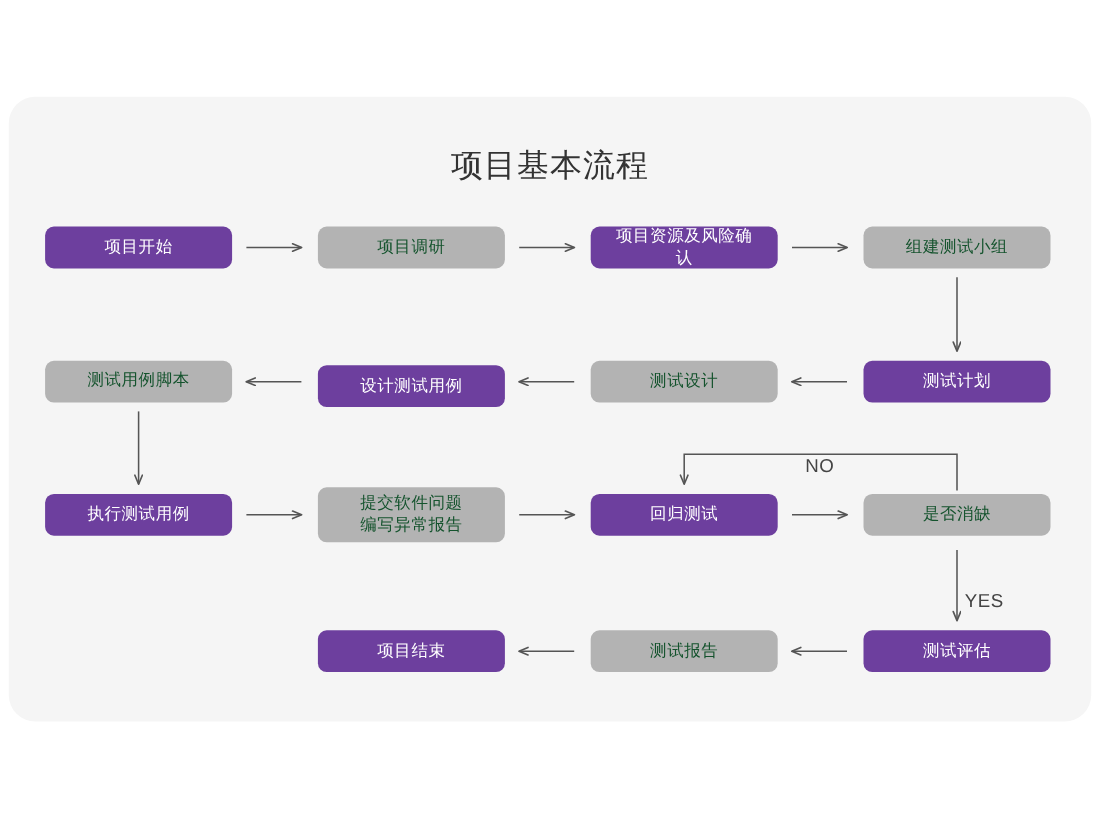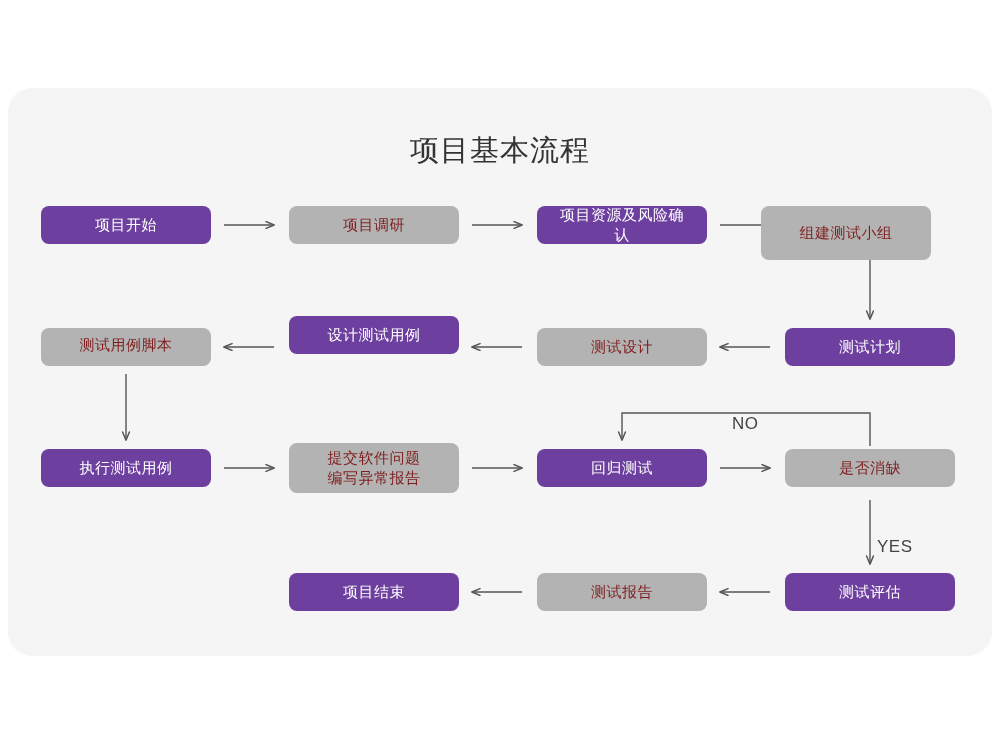--- a/index.html
+++ b/index.html
@@ -52,21 +52,21 @@
     box-sizing: border-box;
     padding: 0 20px;
     letter-spacing: 0.5px;
   }
   .node.purple {
     background: #6d3f9e;
     color: #ffffff;
   }
   .node.gray {
     background: #b3b3b3;
-    color: #7f1d1d;
+    color: #14532d;
   }
   .node .lbl {
     white-space: pre-line;
   }
   #connectors {
     position: absolute;
     left: 0;
     top: 0;
     width: 1000px;
     height: 750px;
@@ -154,27 +154,27 @@
 
   <div class="node purple" style="left: 41px; top: 206px; width: 170px; height: 38px;">
     <span class="lbl">项目开始</span>
   </div>
   <div class="node gray" style="left: 289px; top: 206px; width: 170px; height: 38px;">
     <span class="lbl">项目调研</span>
   </div>
   <div class="node purple" style="left: 537px; top: 206px; width: 170px; height: 38px;">
     <span class="lbl">项目资源及风险确认</span>
   </div>
-  <div class="node gray" style="left: 761px; top: 206px; width: 170px; height: 54px;">
+  <div class="node gray" style="left: 785px; top: 206px; width: 170px; height: 38px;">
     <span class="lbl">组建测试小组</span>
   </div>
   <div class="node gray" style="left: 41px; top: 328px; width: 170px; height: 38px; font-family: Liberation Mono, monospace;">
     <span class="lbl">测试用例脚本</span>
   </div>
-  <div class="node purple" style="left: 289px; top: 316px; width: 170px; height: 38px;">
+  <div class="node purple" style="left: 289px; top: 332px; width: 170px; height: 38px;">
     <span class="lbl">设计测试用例</span>
   </div>
   <div class="node gray" style="left: 537px; top: 328px; width: 170px; height: 38px;">
     <span class="lbl">测试设计</span>
   </div>
   <div class="node purple" style="left: 785px; top: 328px; width: 170px; height: 38px;">
     <span class="lbl">测试计划</span>
   </div>
   <div class="node purple" style="left: 41px; top: 449px; width: 170px; height: 38px;">
     <span class="lbl">执行测试用例</span>

